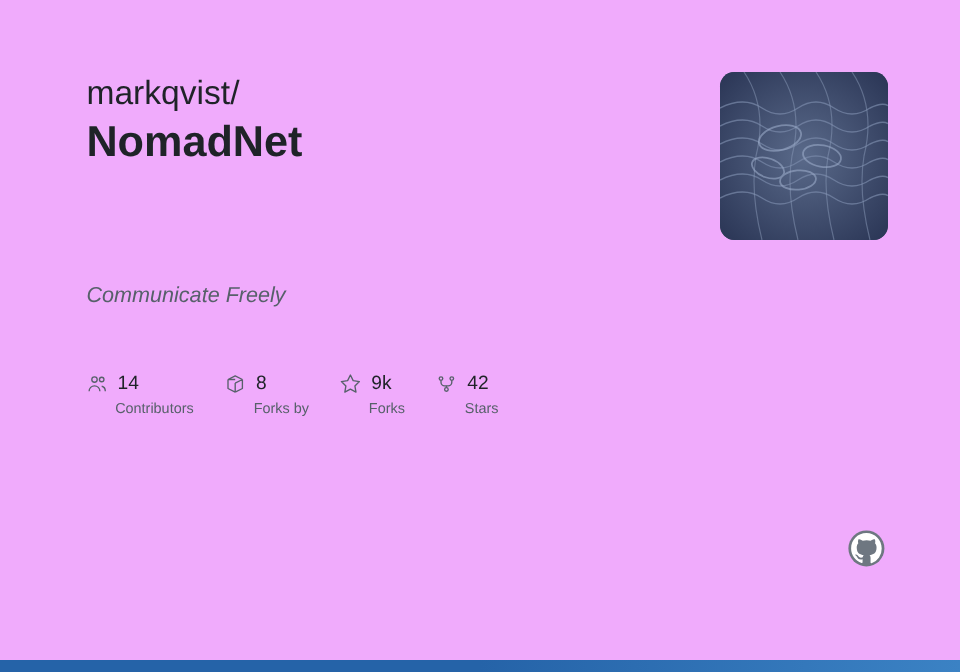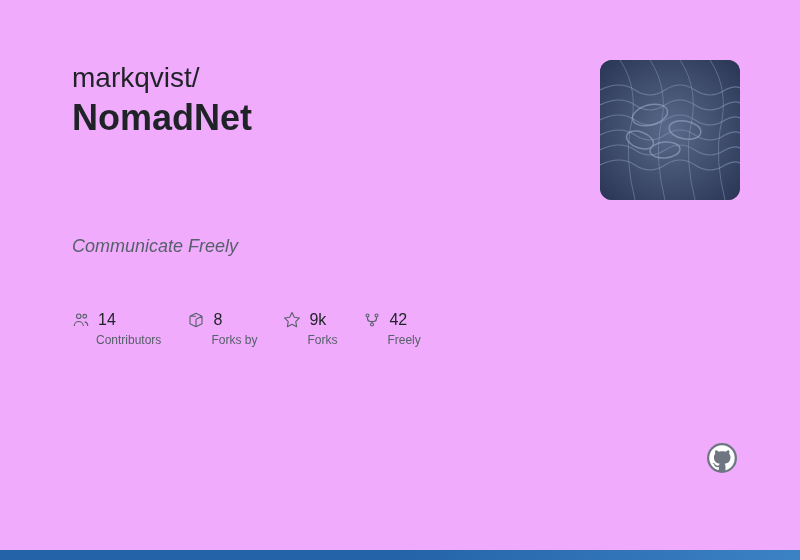--- a/index.html
+++ b/index.html
@@ -248,21 +248,21 @@
             <svg class="icon-svg" viewBox="0 0 24 24" xmlns="http://www.w3.org/2000/svg">
               <circle cx="6" cy="6" r="2" stroke="#57606a" stroke-width="1.5" fill="none"></circle>
               <circle cx="18" cy="6" r="2" stroke="#57606a" stroke-width="1.5" fill="none"></circle>
               <circle cx="12" cy="18" r="2" stroke="#57606a" stroke-width="1.5" fill="none"></circle>
               <path d="M6 8v2c0 2.2 1.8 4 4 4h4c2.2 0 4-1.8 4-4V8" stroke="#57606a" stroke-width="1.5" fill="none"></path>
               <line x1="12" y1="14" x2="12" y2="16" stroke="#57606a" stroke-width="1.5"></line>
             </svg>
           </span>
           <span class="stat-value">42</span>
         </div>
-        <span class="stat-label">Freely</span>
+        <span class="stat-label">Stars</span>
       </div>
 
     </div>
 
     <div class="github-icon-container">
       <svg class="github-icon" viewBox="0 0 24 24" xmlns="http://www.w3.org/2000/svg">
         <circle cx="12" cy="12" r="10" fill="#6e7781"></circle>
         <path d="M12 3.5C7.305 3.5 3.5 7.305 3.5 12c0 3.75 2.438 6.938 5.813 8.063.425.075.575-.188.575-.413 0-.2-.013-.875-.013-1.588-2.138.388-2.688-.525-2.85-1.012-.1-.238-.513-.975-.875-1.163-.3-.162-.725-.55-.013-.562.675-.013 1.163.625 1.325.875.775 1.3 2.013.938 2.513.713.075-.55.3-.938.55-1.15-1.913-.213-3.9-.956-3.9-4.244 0-.937.337-1.712.887-2.312-.088-.213-.387-1.1.087-2.287 0 0 .725-.225 2.375.875.688-.188 1.425-.287 2.163-.287.738 0 1.475.1 2.163.287 1.65-1.112 2.374-.875 2.374-.875.475 1.188.175 2.075.088 2.287.55.6.887 1.363.887 2.313 0 3.3-2.0 4.03-3.9 4.243.312.275.575.8.575 1.625 0 1.175-.013 2.125-.013 2.425 0 .225.15.5.575.413A8.524 8.524 0 0020.5 12c0-4.694-3.806-8.5-8.5-8.5z" fill="#ffffff"></path>
       </svg>
     </div>

